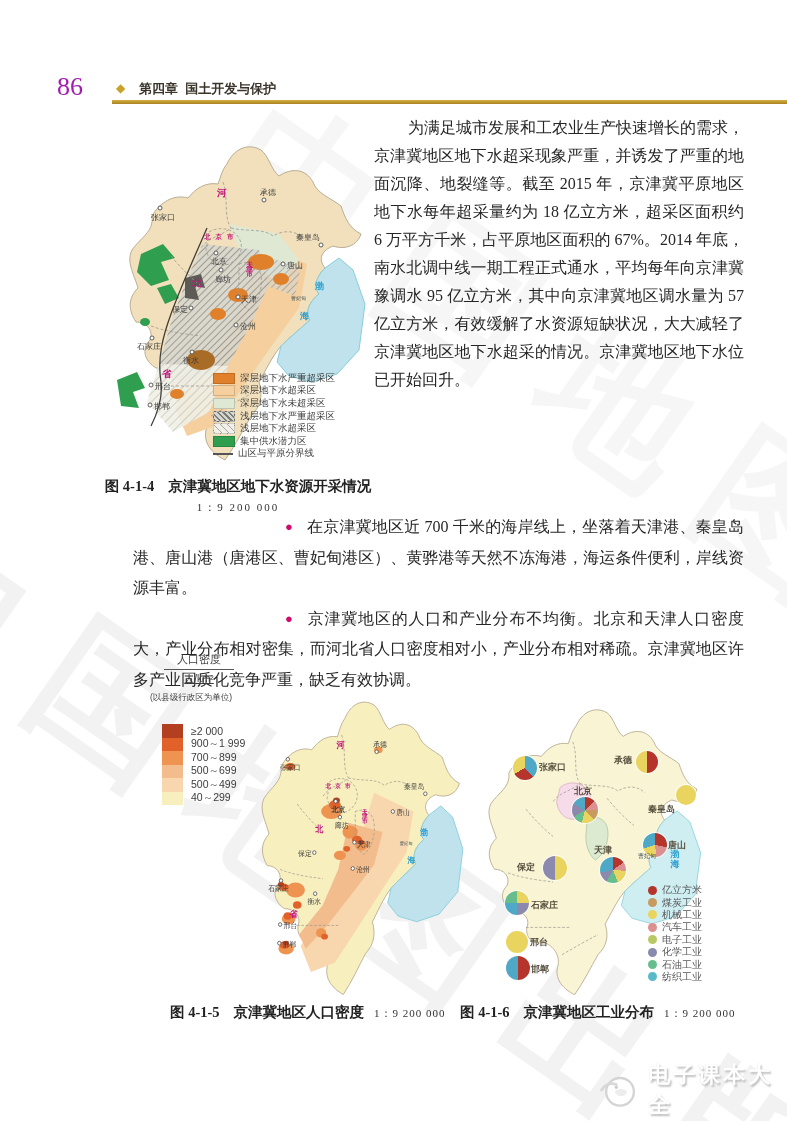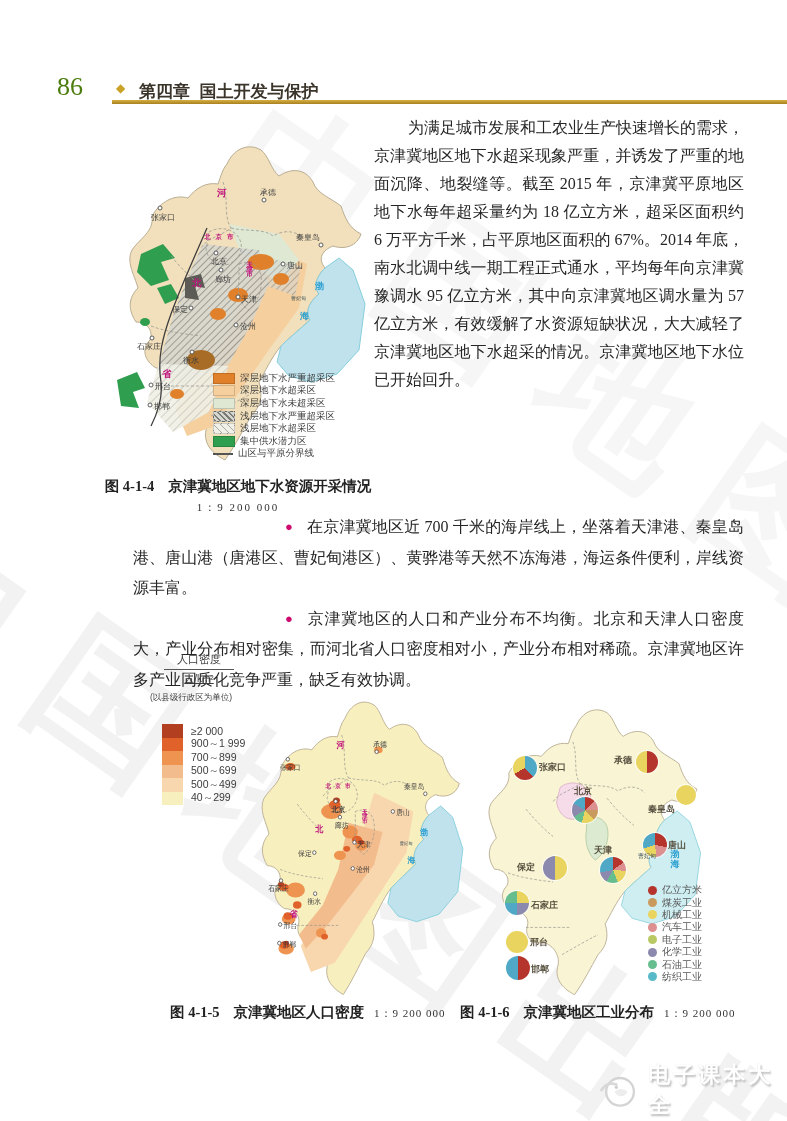--- a/index.html
+++ b/index.html
@@ -5,23 +5,23 @@
   html,body{margin:0;padding:0;}
   body{width:787px;height:1121px;position:relative;background:#ffffff;overflow:hidden;
        font-family:"Liberation Serif","DejaVu Serif",serif;color:#262626;}
 
   
   .wm{position:absolute;font-size:150px;font-weight:bold;letter-spacing:42px;white-space:nowrap;
       color:rgba(130,130,130,0.10);transform:rotate(35deg);transform-origin:left top;pointer-events:none;}
   .wm2{color:rgba(130,130,130,0.07);}
 
   
-  .page-num{position:absolute;left:57px;top:72px;font-size:26px;color:#4d7c0f;}
+  .page-num{position:absolute;left:57px;top:72px;font-size:26px;color:#a21caf;}
   .diamond{position:absolute;left:116px;top:81px;font-size:12px;color:#c9a227;}
-  .chapter{position:absolute;left:139px;top:80px;font-size:17px;font-weight:bold;color:#3a342a;
+  .chapter{position:absolute;left:139px;top:80px;font-size:13px;font-weight:bold;color:#3a342a;
            font-family:"Liberation Sans","DejaVu Sans",sans-serif;}
   .gold-rule{position:absolute;left:112px;top:100px;width:675px;height:4px;
              background:linear-gradient(#d5b043,#a8801f);}
 
   
   .col-right{position:absolute;left:374px;top:114px;width:370px;}
   .col-right p{margin:0;font-size:16px;line-height:28px;text-align:justify;}
   .wide{position:absolute;left:133px;top:512px;width:611px;}
   .wide p{margin:0;font-size:16px;line-height:30.5px;text-align:justify;}
   .ind-sm{text-indent:34px;}

